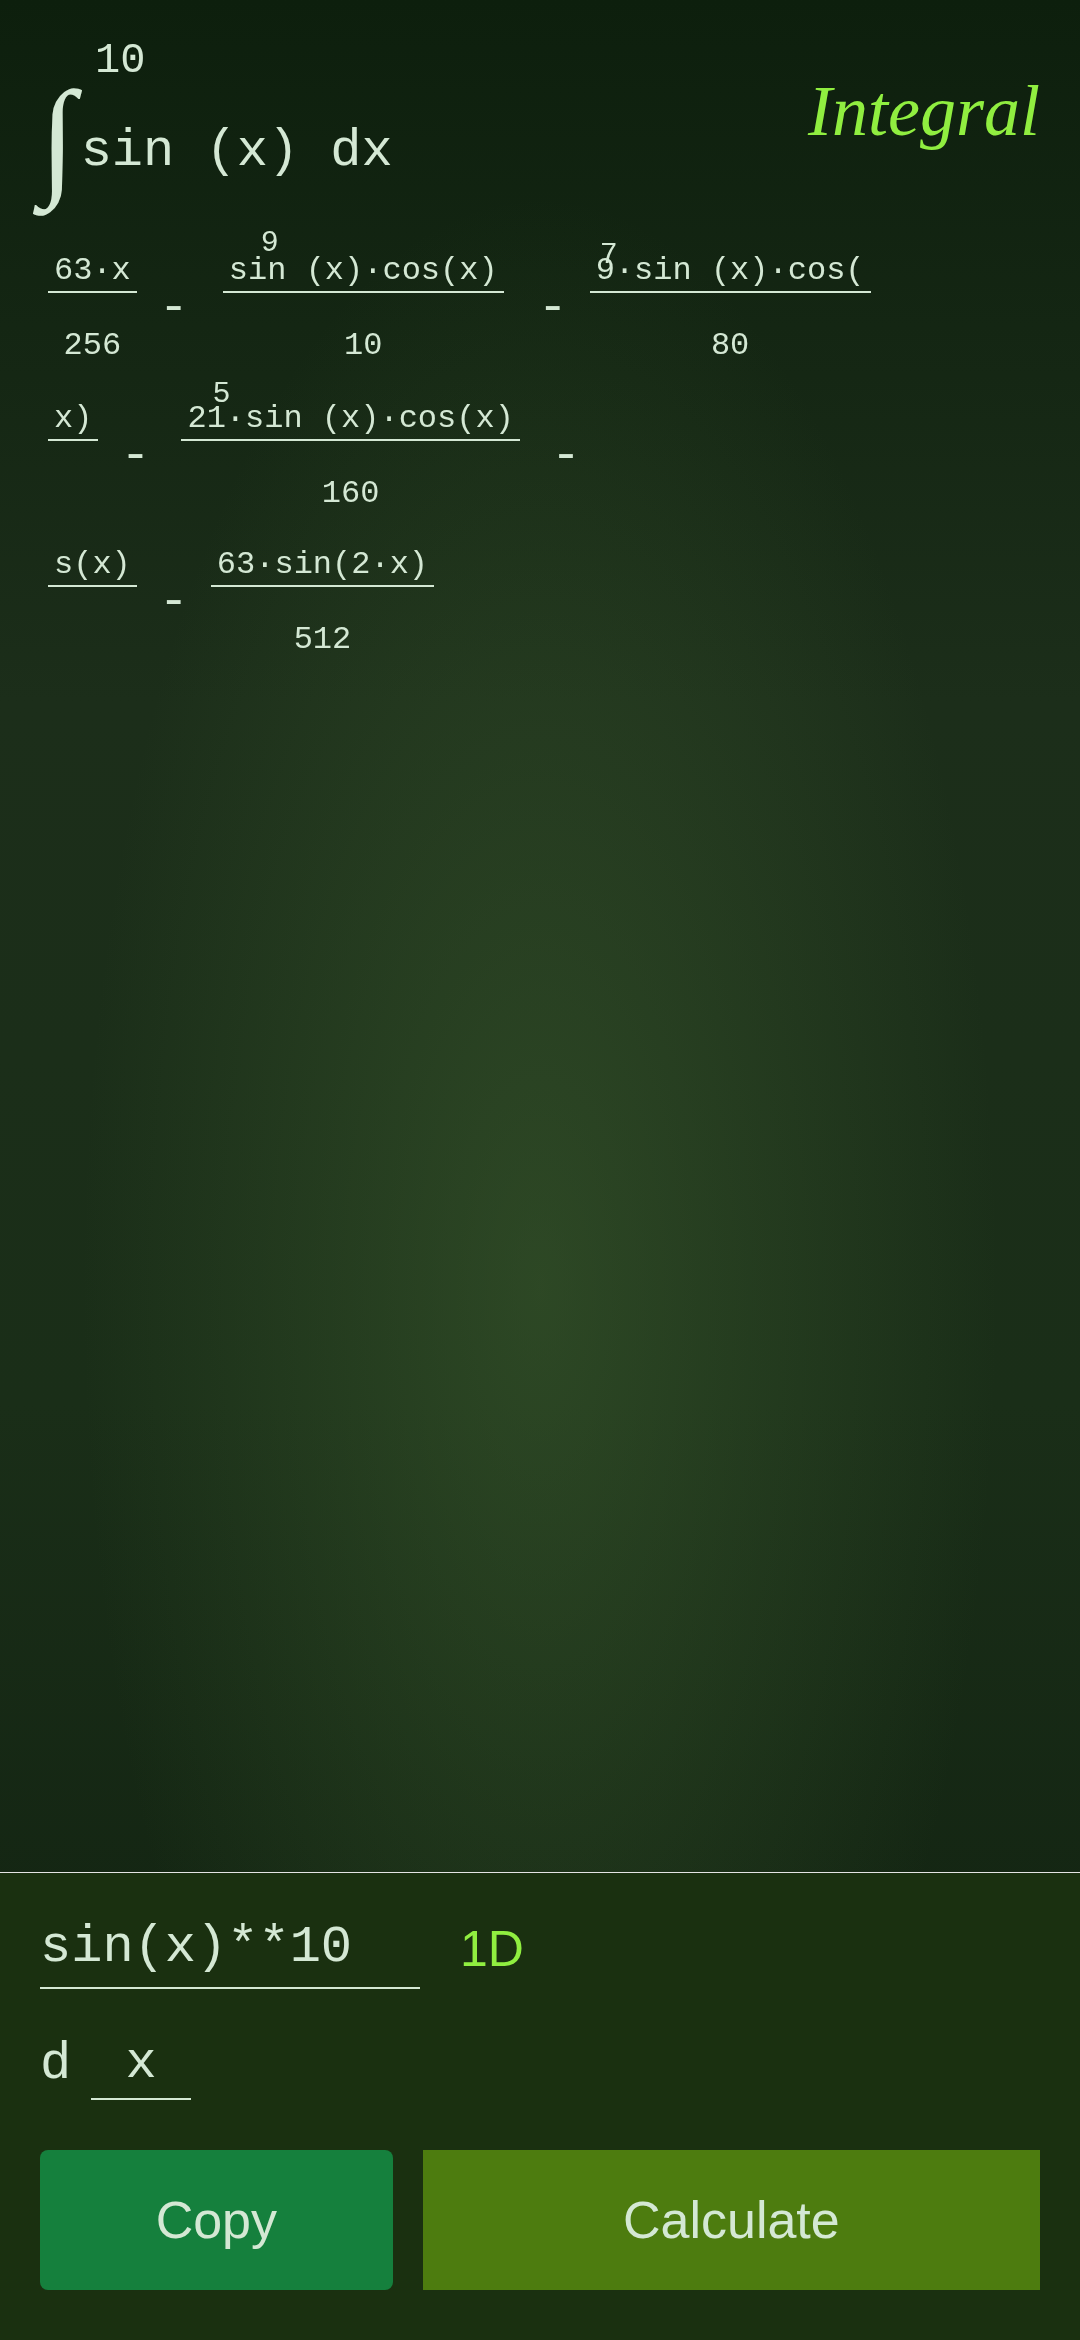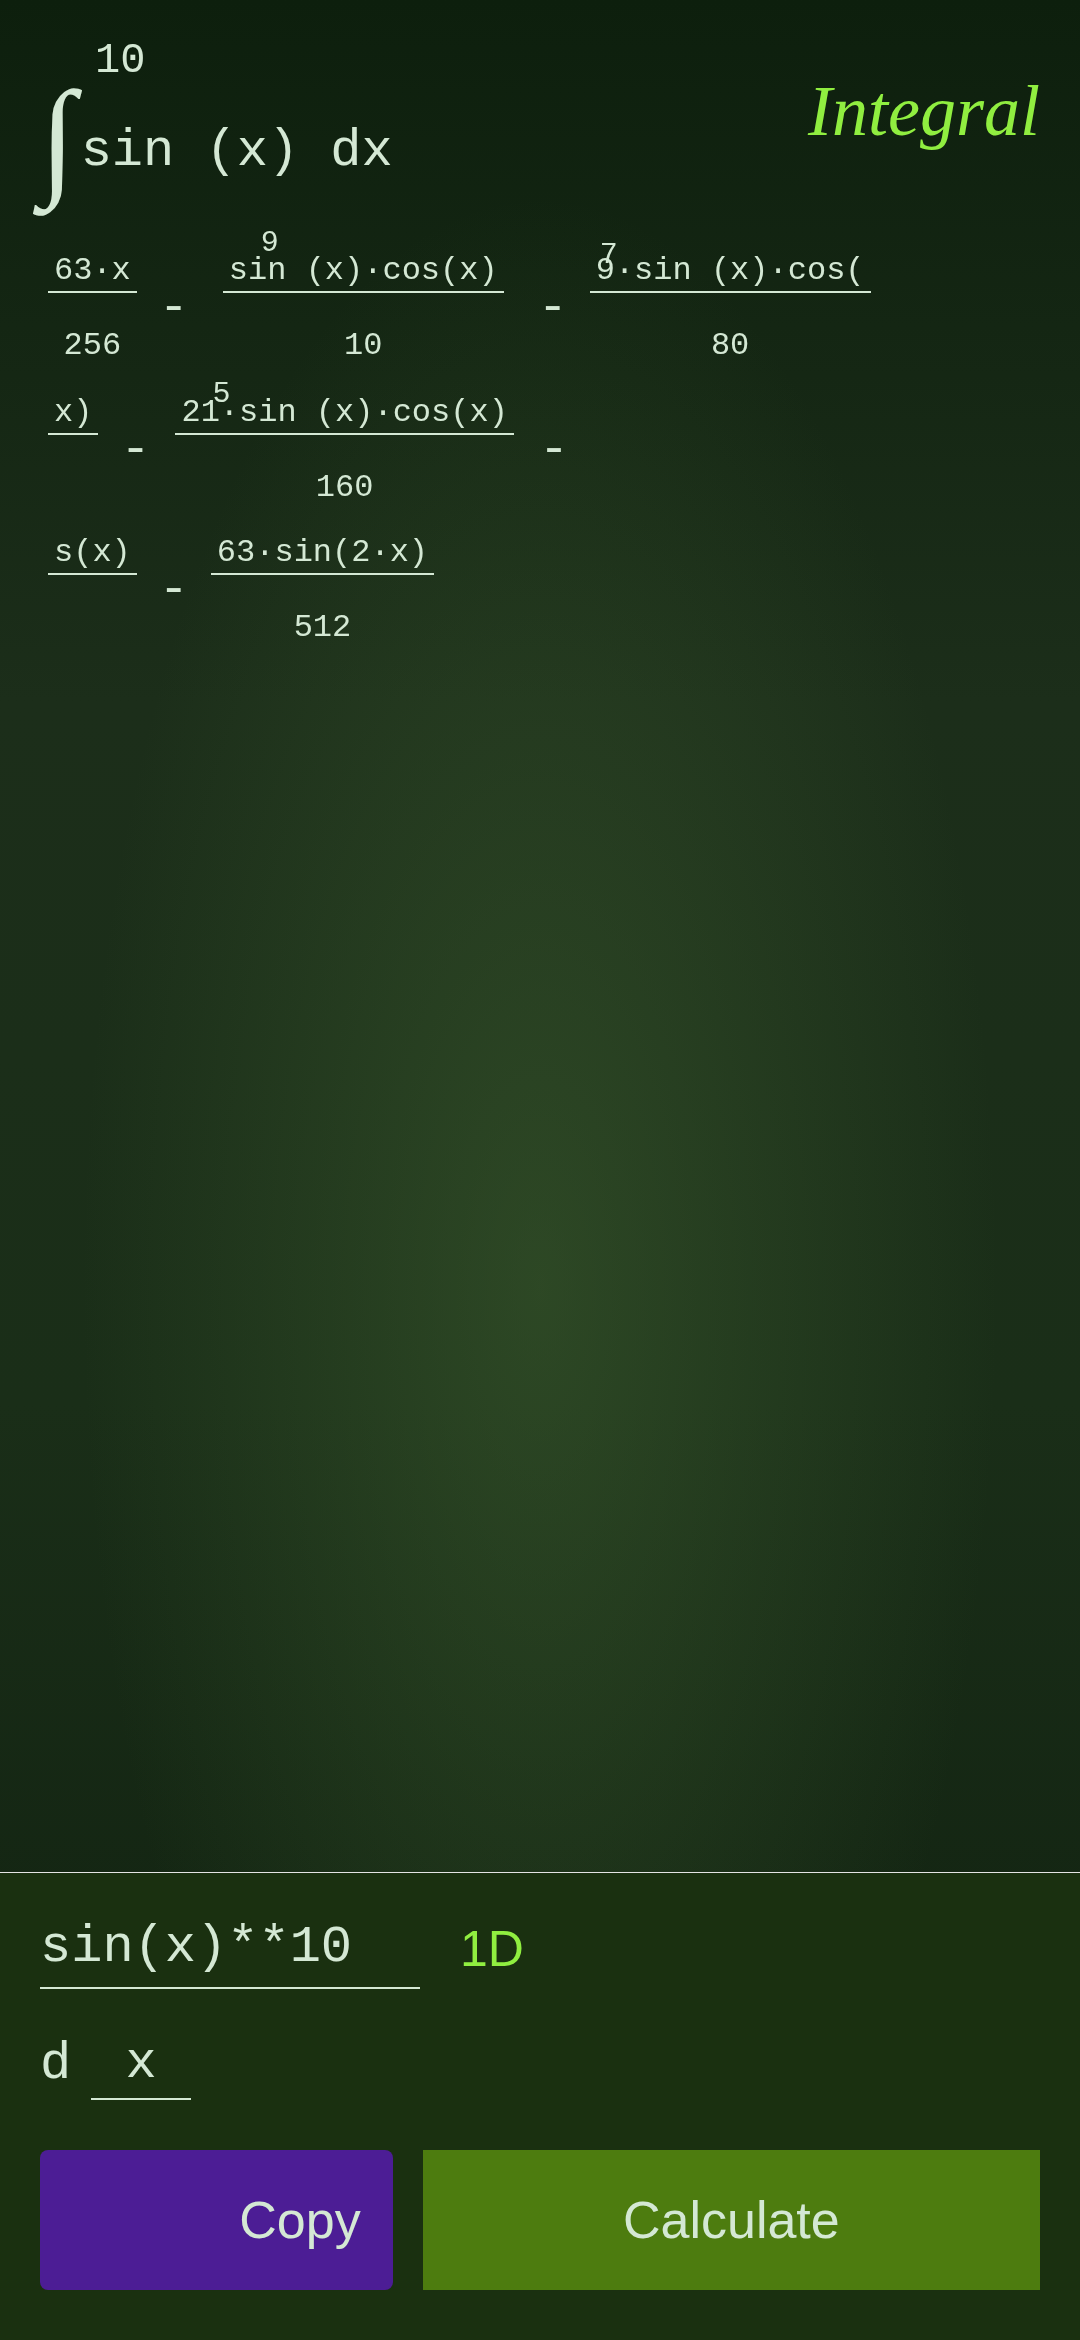--- a/index.html
+++ b/index.html
@@ -131,28 +131,27 @@
       text-align: center;
     }
 
     .button-row {
       display: flex;
       gap: 30px;
     }
 
     .btn-copy {
       flex: 1;
-      background: #4c1d95;
+      background: #15803d;
       border: none;
       color: #d4e8d4;
       font-size: 52px;
       padding: 40px 32px;
       cursor: pointer;
       border-radius: 8px;
-      text-align: right;
     }
 
     .btn-calculate {
       flex: 2;
       background: #4d7c0f;
       border: none;
       color: #d4e8d4;
       font-size: 52px;
       padding: 40px 20px;
       cursor: pointer;
@@ -246,21 +245,21 @@
     </div>
 
     <div class="math-row" style="margin-top:10px;">
       <div class="mfrac">
         <div class="mnum">x)</div>
         <div class="mden">&nbsp;</div>
       </div>
       <span class="math-op">-</span>
       <div style="display:inline-flex; flex-direction:column; align-items:center; vertical-align:middle; margin:0 8px;">
         <span class="sup" style="align-self:flex-start; margin-left:40px;">5</span>
-        <div class="mfrac" style="margin:3px;">
+        <div class="mfrac" style="margin:9px;">
           <div class="mnum">21·sin (x)·cos(x)</div>
           <div class="mden">160</div>
         </div>
       </div>
       <span class="math-op">-</span>
     </div>
 
     <div class="math-row" style="margin-top:30px;">
       <div class="mfrac">
         <div class="mnum">s(x)</div>

